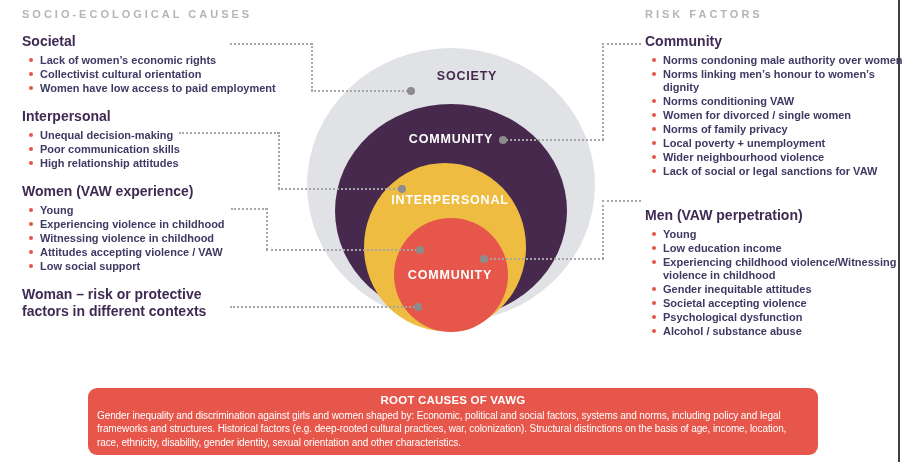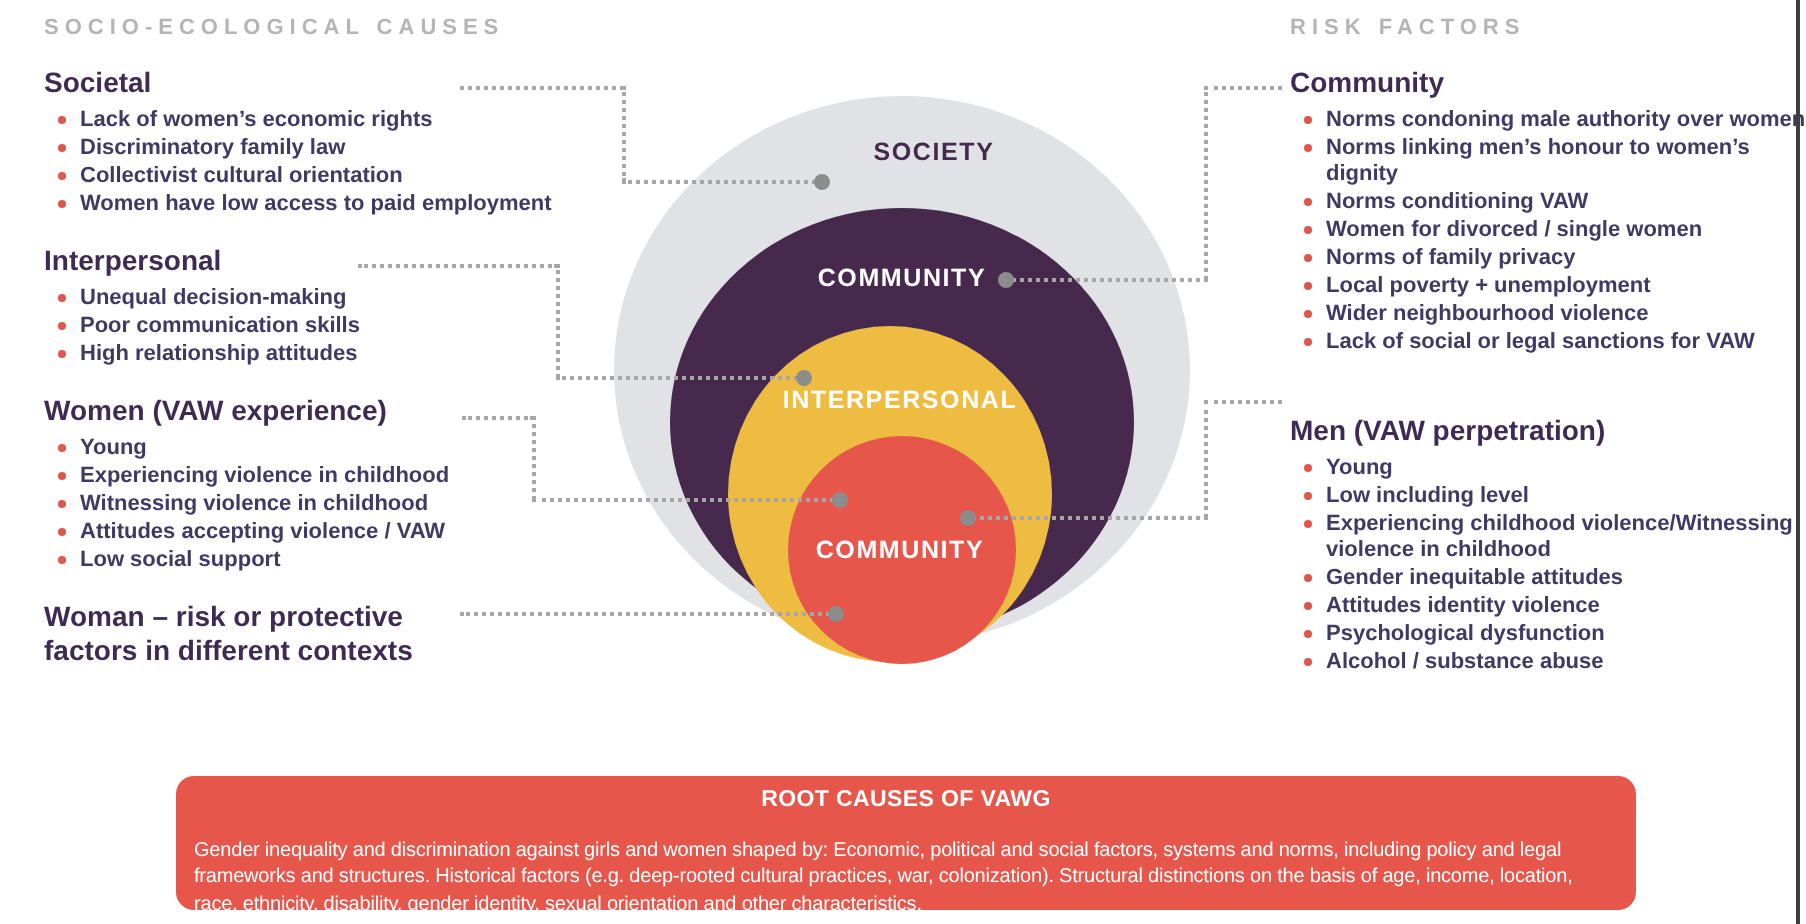--- a/index.html
+++ b/index.html
@@ -56,21 +56,21 @@
   .cdot  { position:absolute; width:8px; height:8px; border-radius:50%;
            background:#8c8c8c; z-index:7; }
   
   .banner {
     position:absolute; left:88px; top:388px; width:730px; height:67px;
     border-radius:9px; background:#e7564a; color:#ffffff;
     padding:6px 9px 0 9px;
   }
   .banner-title {
     text-align:center; font-size:11.5px; font-weight:bold;
-    margin-bottom:13px; letter-spacing:0.2px;
+    margin-bottom:3px; letter-spacing:0.2px;
   }
   .banner-body { font-size:10px; line-height:13.4px; letter-spacing:-0.1px; }
   
   .page-edge { position:absolute; left:898px; top:0; width:2px; height:462px;
                background:#3f3f3f; }
 </style>
 </head>
 <body>
 
 <div class="stage">
@@ -118,24 +118,20 @@
     <div class="panel-title">SOCIO-ECOLOGICAL CAUSES</div>
 
     <div class="sec-heading">Societal</div>
     <ul class="bullets">
         <li>
           <span class="bdot"></span>
           <span class="btxt">Lack of women’s economic rights</span>
         </li>
         <li>
           <span class="bdot"></span>
-          <span class="btxt">Discriminatory family law</span>
-        </li>
-        <li>
-          <span class="bdot"></span>
           <span class="btxt">Collectivist cultural orientation</span>
         </li>
         <li>
           <span class="bdot"></span>
           <span class="btxt">Women have low access to paid employment</span>
         </li>
       </ul>
 
     <div class="sec-heading">Interpersonal</div>
     <ul class="bullets">
@@ -220,33 +216,33 @@
       </ul>
 
     <div class="sec-heading">Men (VAW perpetration)</div>
     <ul class="bullets">
         <li>
           <span class="bdot"></span>
           <span class="btxt">Young</span>
         </li>
         <li>
           <span class="bdot"></span>
-          <span class="btxt">Low including level</span>
+          <span class="btxt">Low education income</span>
         </li>
         <li>
           <span class="bdot"></span>
           <span class="btxt">Experiencing childhood violence/Witnessing violence in childhood</span>
         </li>
         <li>
           <span class="bdot"></span>
           <span class="btxt">Gender inequitable attitudes</span>
         </li>
         <li>
           <span class="bdot"></span>
-          <span class="btxt">Attitudes identity violence</span>
+          <span class="btxt">Societal accepting violence</span>
         </li>
         <li>
           <span class="bdot"></span>
           <span class="btxt">Psychological dysfunction</span>
         </li>
         <li>
           <span class="bdot"></span>
           <span class="btxt">Alcohol / substance abuse</span>
         </li>
       </ul>

